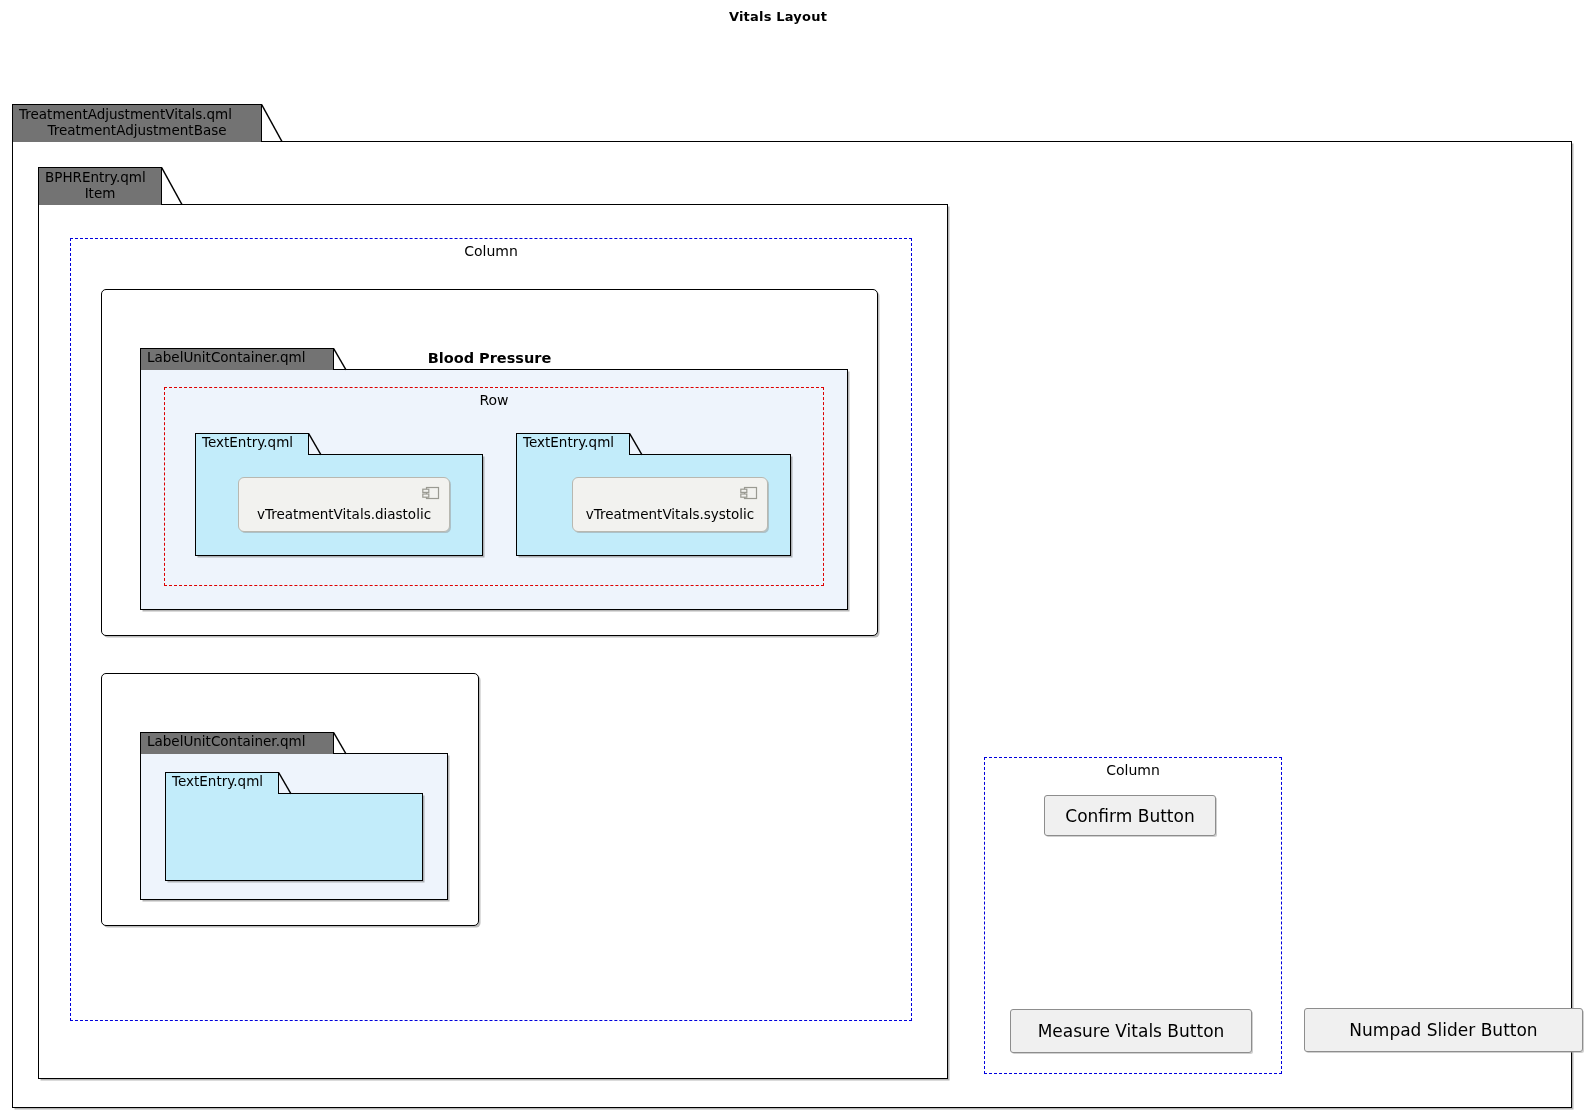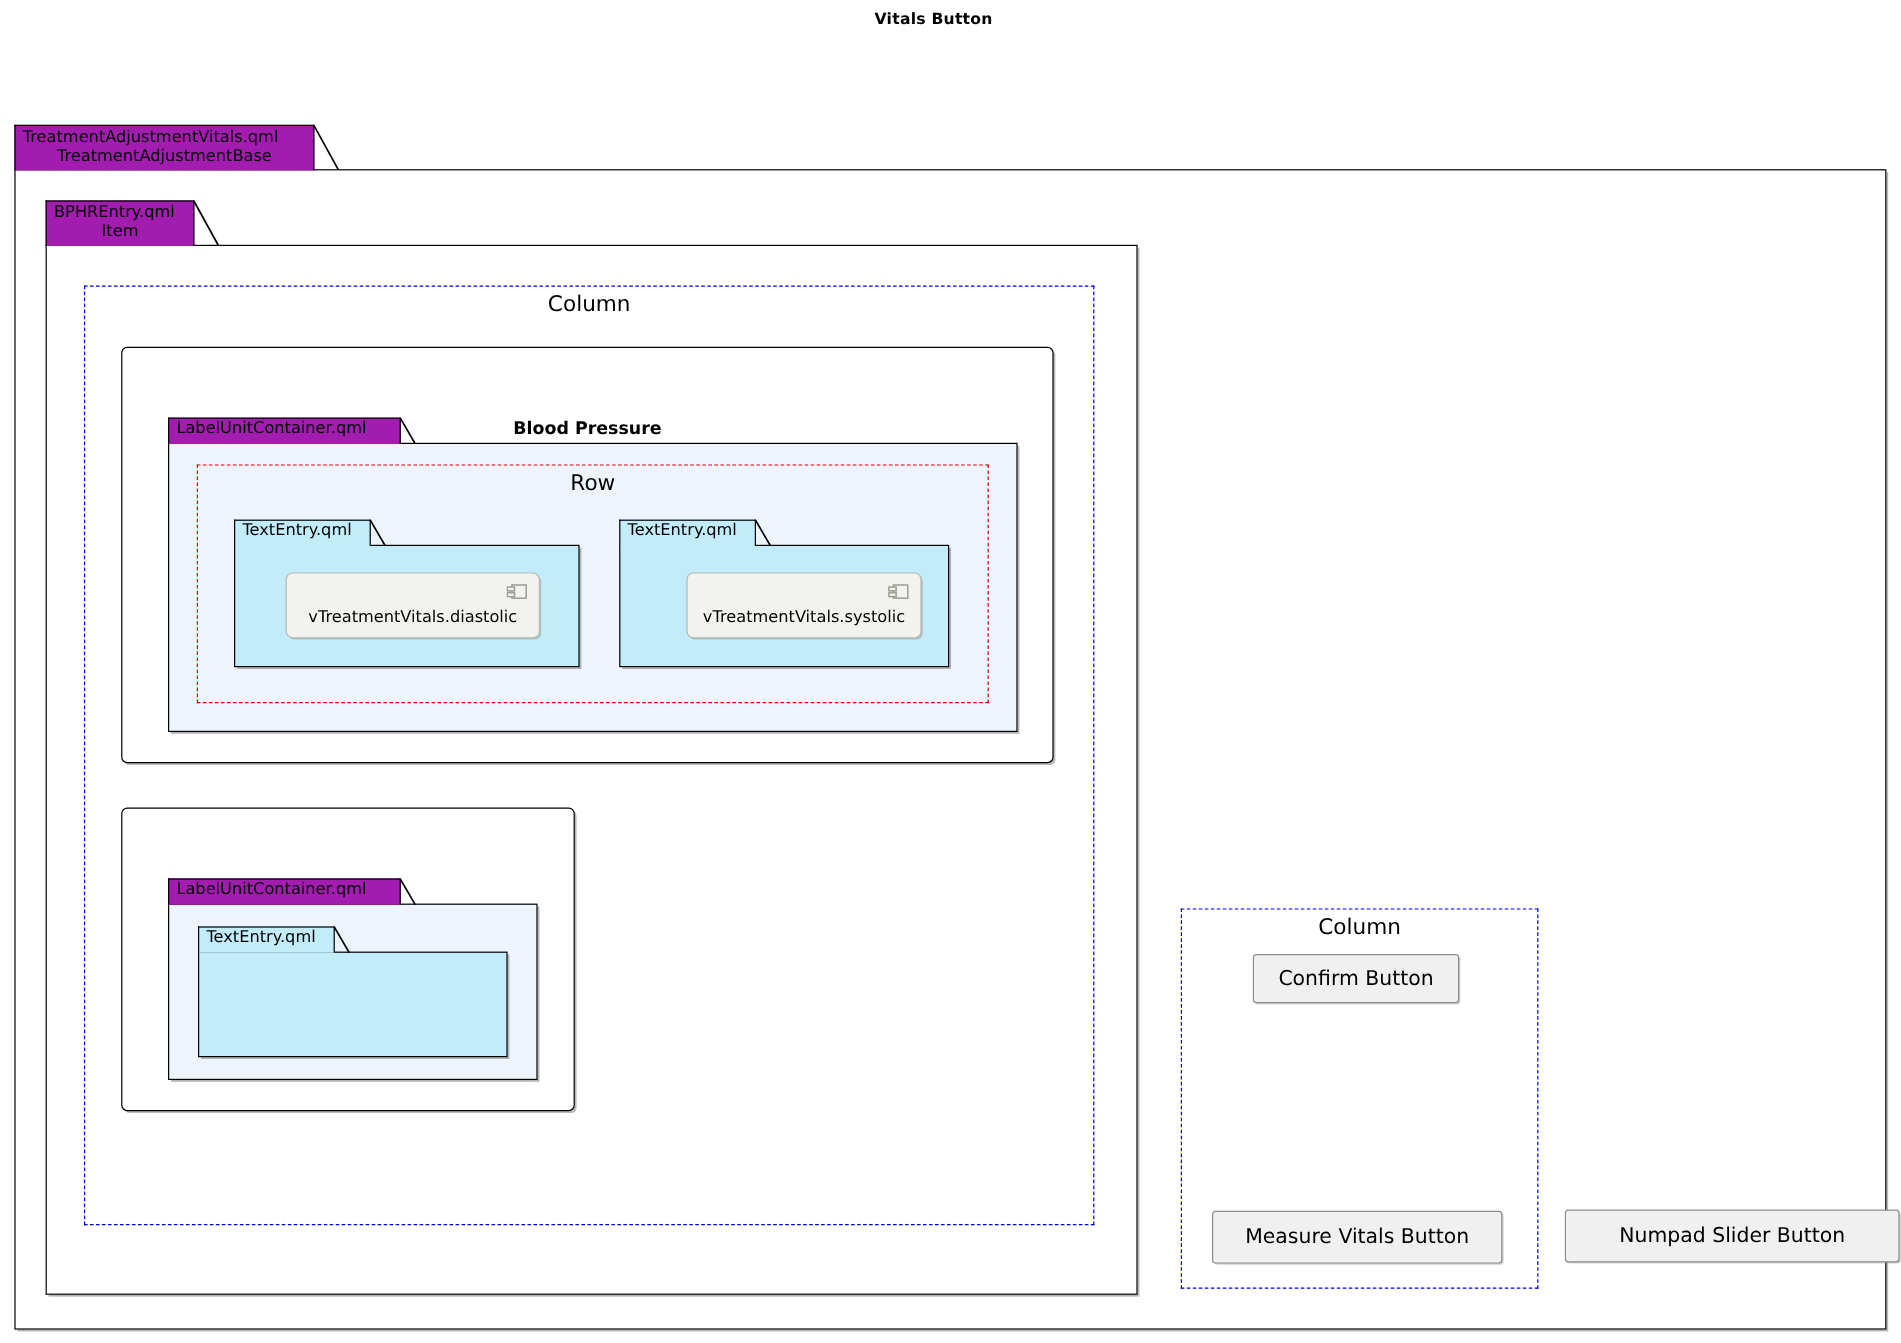--- a/index.html
+++ b/index.html
@@ -30,21 +30,21 @@
 
   
   .pkg { position: absolute; box-sizing: border-box; }
   .pkg > .pkg-tab {
     position: absolute;
     left: 0;
     top: 0;
     box-sizing: border-box;
     border: 1.4px solid #000;
     border-bottom: none;
-    background: #a21caf;
+    background: #737373;
     padding: 2px 6px 3px 6px;
     text-align: center;
     line-height: 1.18;
     white-space: nowrap;
     z-index: 3;
   }
   .pkg > .pkg-tab .tab-line { display: block; font-size: 13.5px; }
   .pkg > .pkg-tab .tab-line.l1 { text-align: left; }
   .pkg > .pkg-tab .tab-line.l2 { text-align: center; }
   
@@ -86,21 +86,21 @@
     box-sizing: border-box;
     background: transparent;
   }
   .dashbox.blue  { border: 1.6px dashed #0000dd; }
   .dashbox.red   { border: 1.5px dashed #dd0000; }
   .dashbox > .dash-title {
     position: absolute;
     left: 0; right: 0;
     top: 4px;
     text-align: center;
-    font-size: 18px;
+    font-size: 14px;
     color: #000;
   }
 
   
   .component {
     position: absolute;
     box-sizing: border-box;
     border: 1px solid #b8b8b0;
     border-radius: 6px;
     background: #f2f2ef;
@@ -129,21 +129,21 @@
     align-items: center;
     justify-content: center;
     font-size: 17px;
     color: #000;
     white-space: nowrap;
   }
 </style>
 </head>
 <body>
 
-<div id="diagram-title">Vitals Button</div>
+<div id="diagram-title">Vitals Layout</div>
 
 <div class="pkg" style="left:12px; top:104px; width:1560px; height:1004px;">
 
   <div class="pkg-tab" style="left:0; top:0; width:250px; height:38px;">
     <span class="tab-line l1">TreatmentAdjustmentVitals.qml</span>
     <span class="tab-line l2">TreatmentAdjustmentBase</span>
   </div>
 
   <div class="pkg-ear" style="left:249px; top:0px; width:22px; height:39px;">
     <svg width="22" height="39" viewBox="0 0 22 39">

